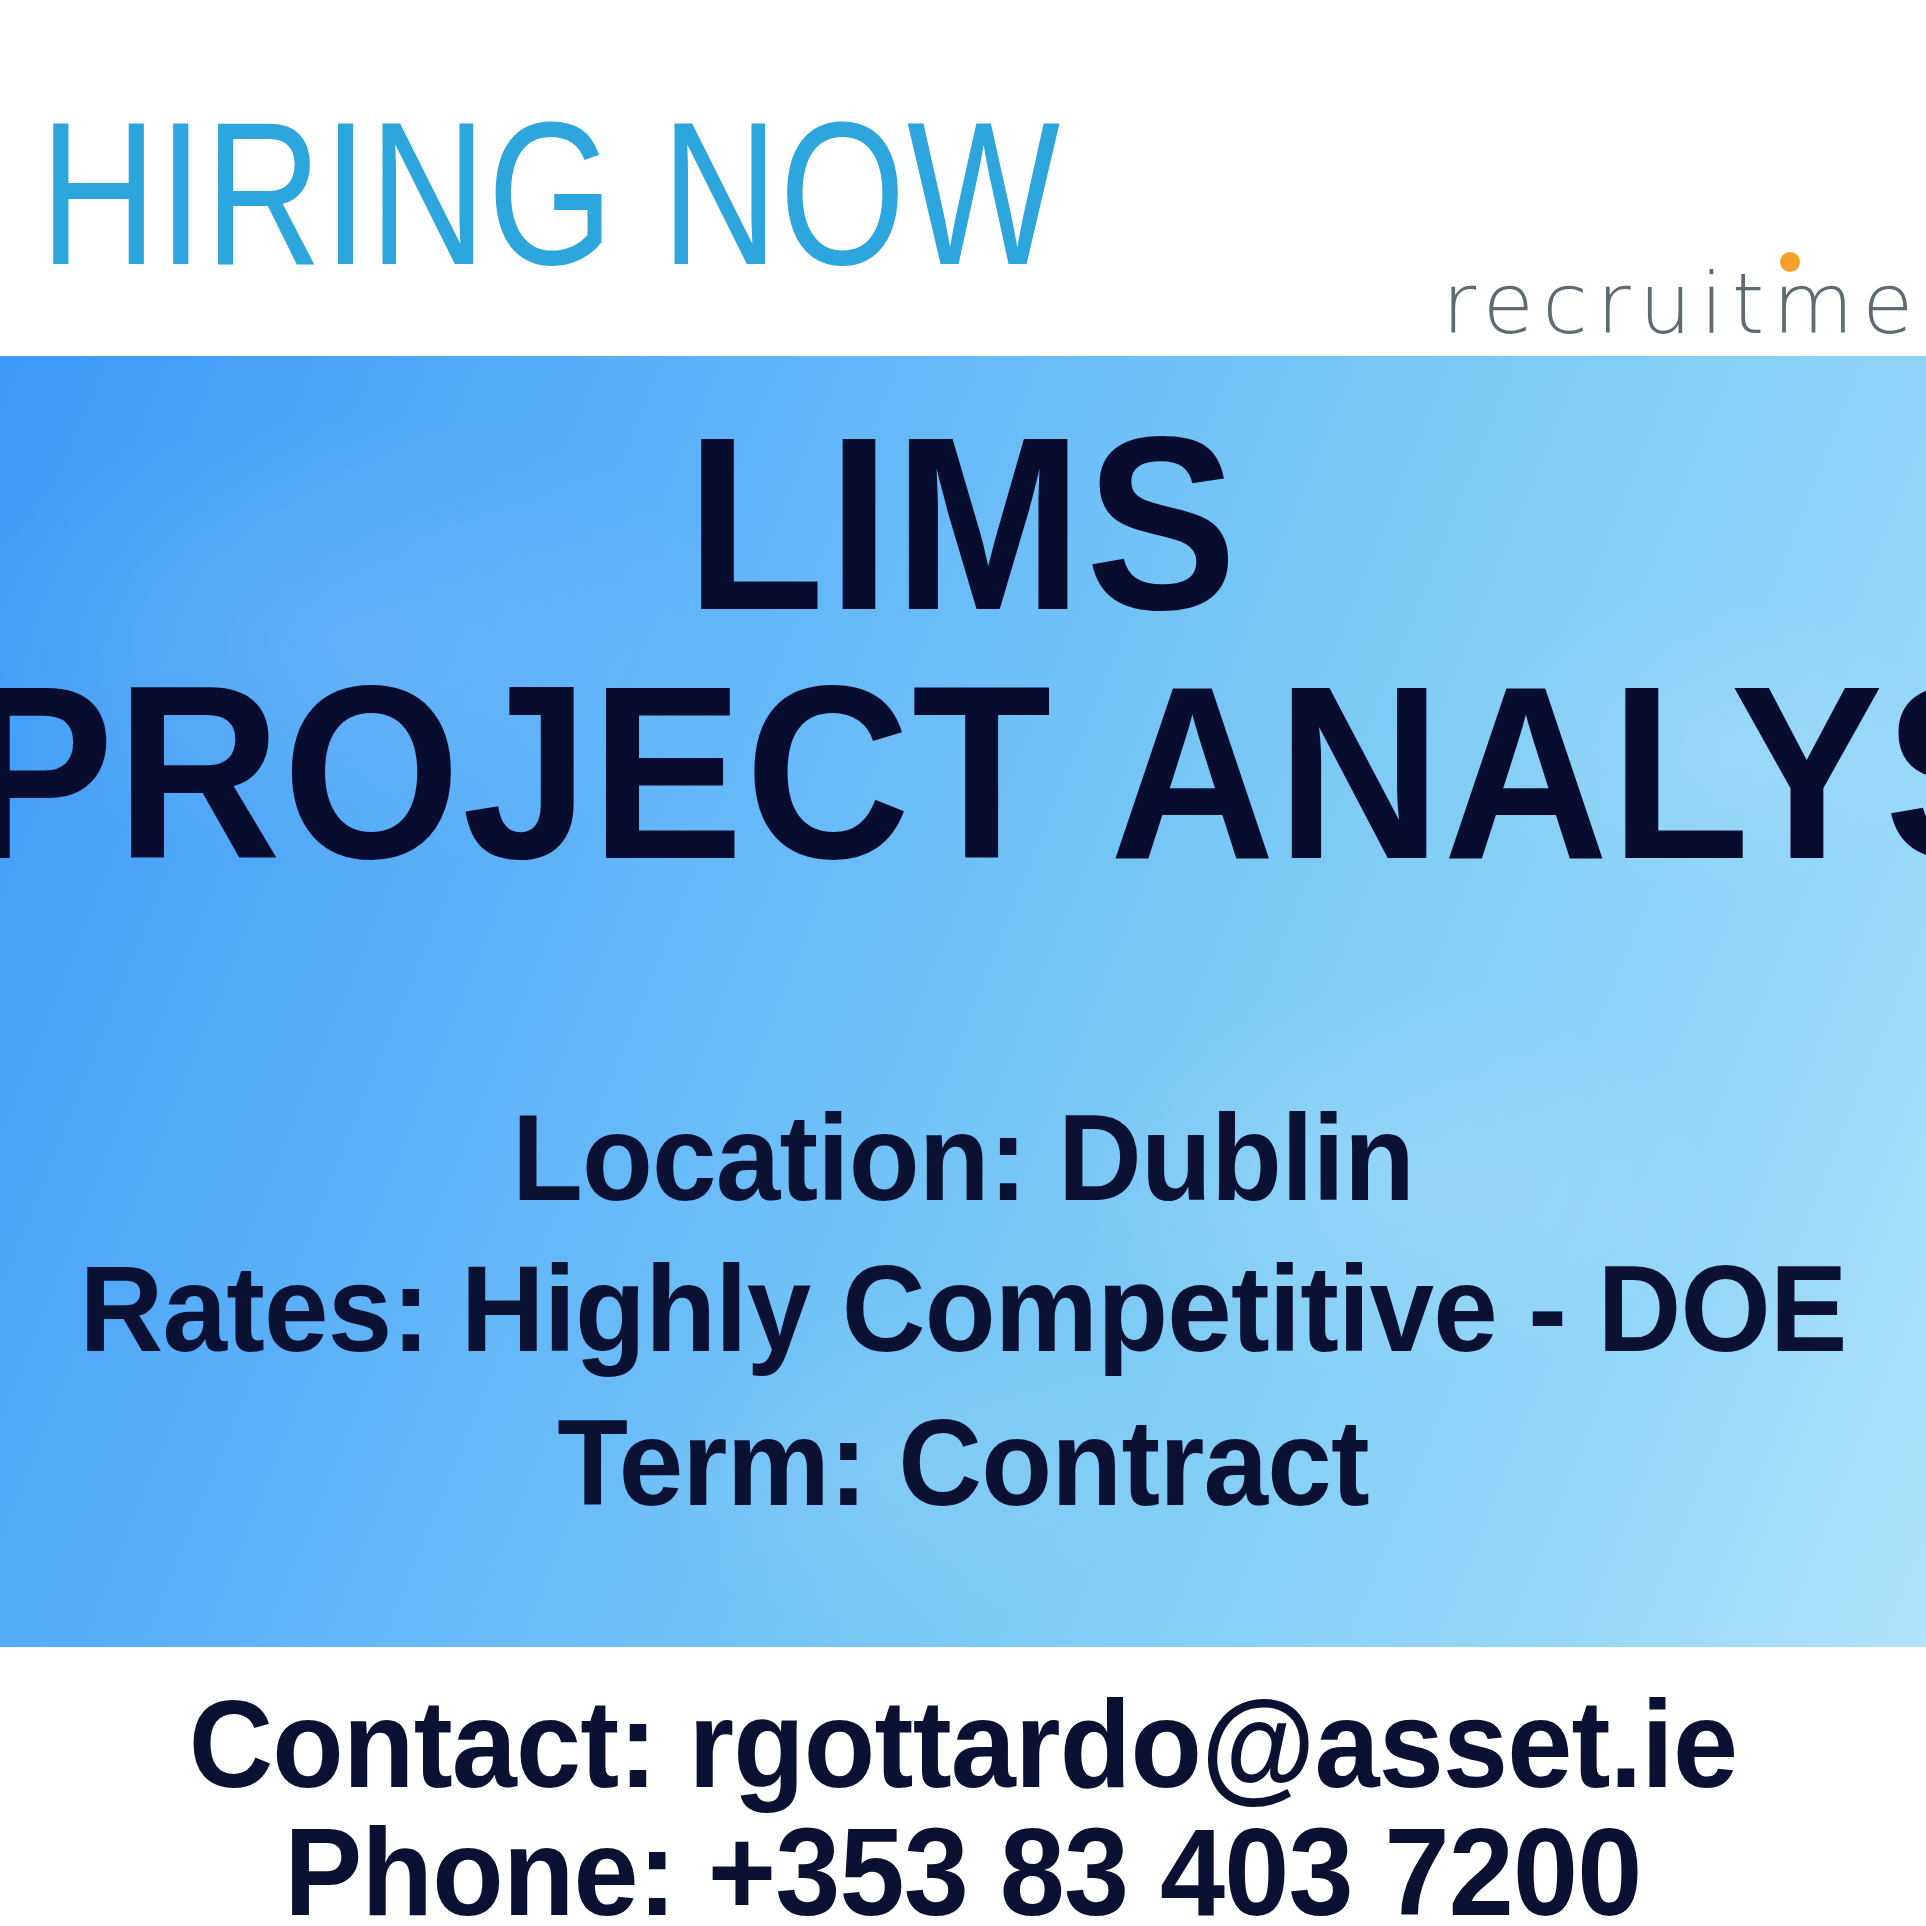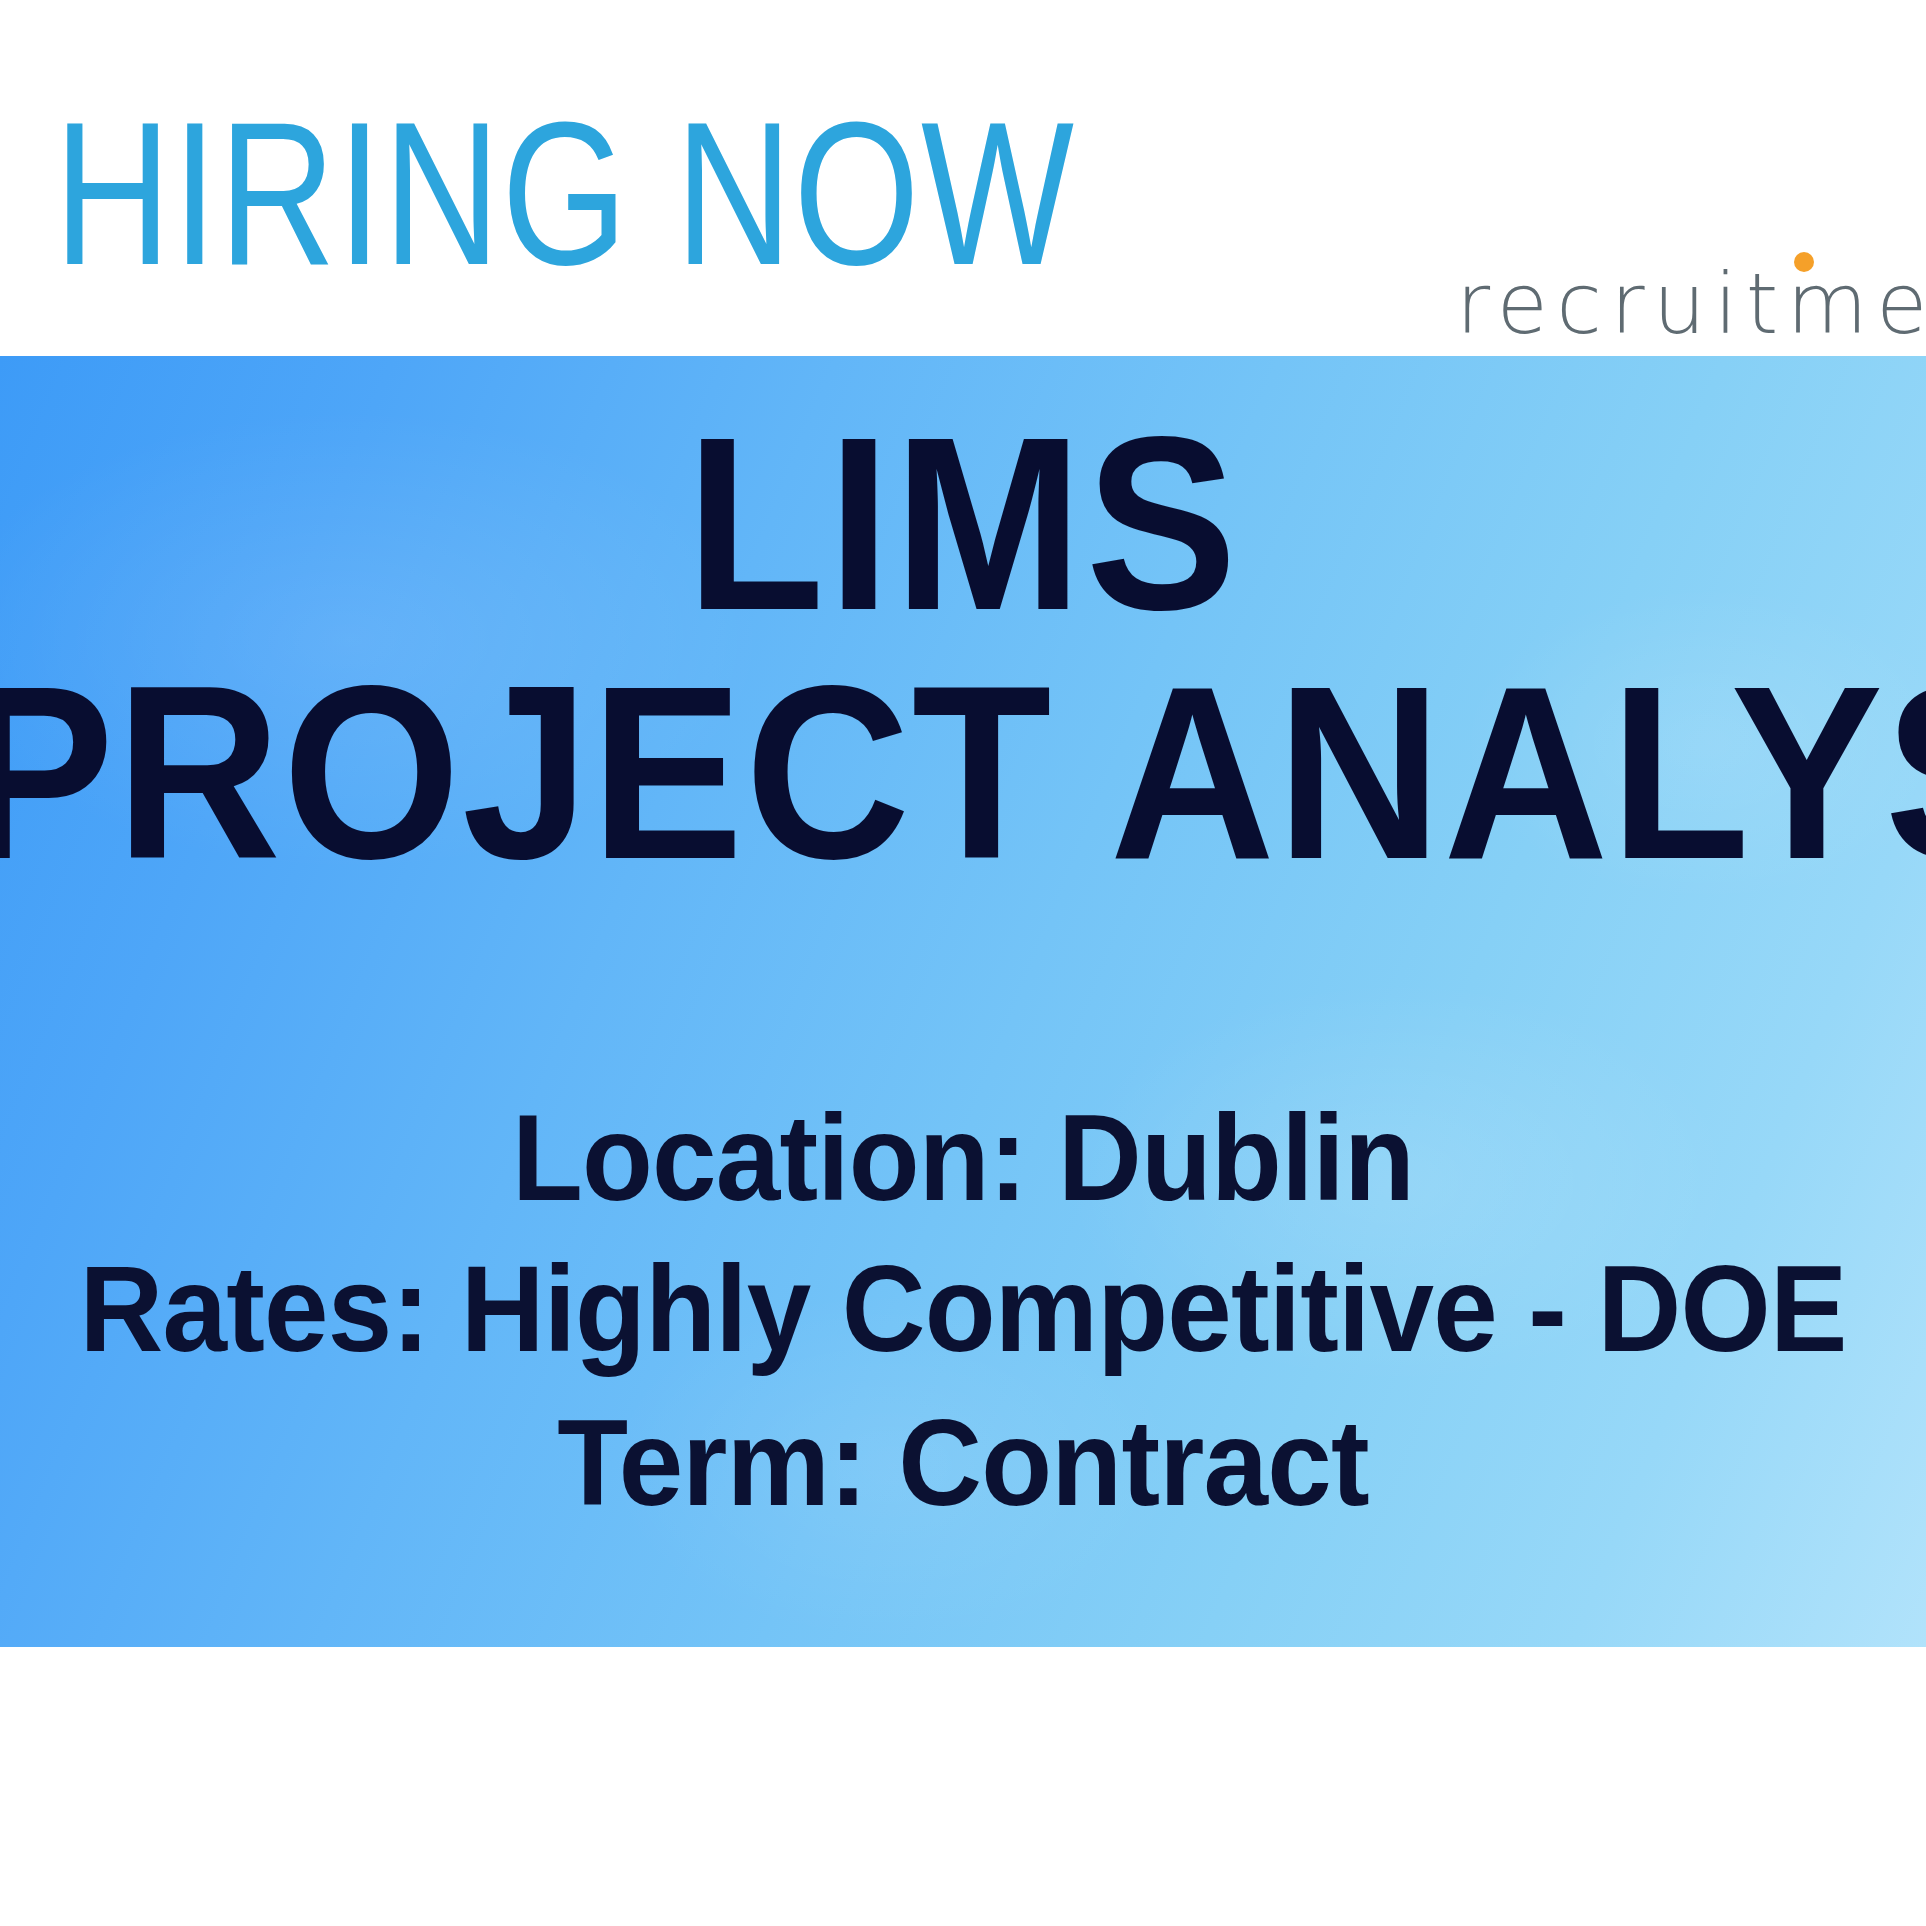--- a/index.html
+++ b/index.html
@@ -23,21 +23,20 @@
   }
 
   
   .header {
     position: absolute;
     left: 0;
     top: 0;
     width: 1662px;
     height: 356px;
     background: #ffffff;
-    margin-left: 14px;
   }
 
   .hiring-now {
     position: absolute;
     left: 40px;
     top: 91px;
     font-family: "Liberation Sans", sans-serif;
     font-weight: 300;
     font-size: 193px;
     line-height: 1;
@@ -316,15 +315,19 @@
     </div>
 
     <div class="details">
       <span class="detail-line detail-location">Location: Dublin</span>
       <span class="detail-line detail-rates">Rates: Highly Competitive - DOE</span>
       <span class="detail-line detail-term">Term: Contract</span>
     </div>
 
   </div>
 
+  <div class="footer">
+    <span class="footer-line footer-contact">Contact: rgottardo@asset.ie</span>
+    <span class="footer-line footer-phone">Phone: +353 83 403 7200</span>
+  </div>
 
 </div>
 
 
 </body></html>

